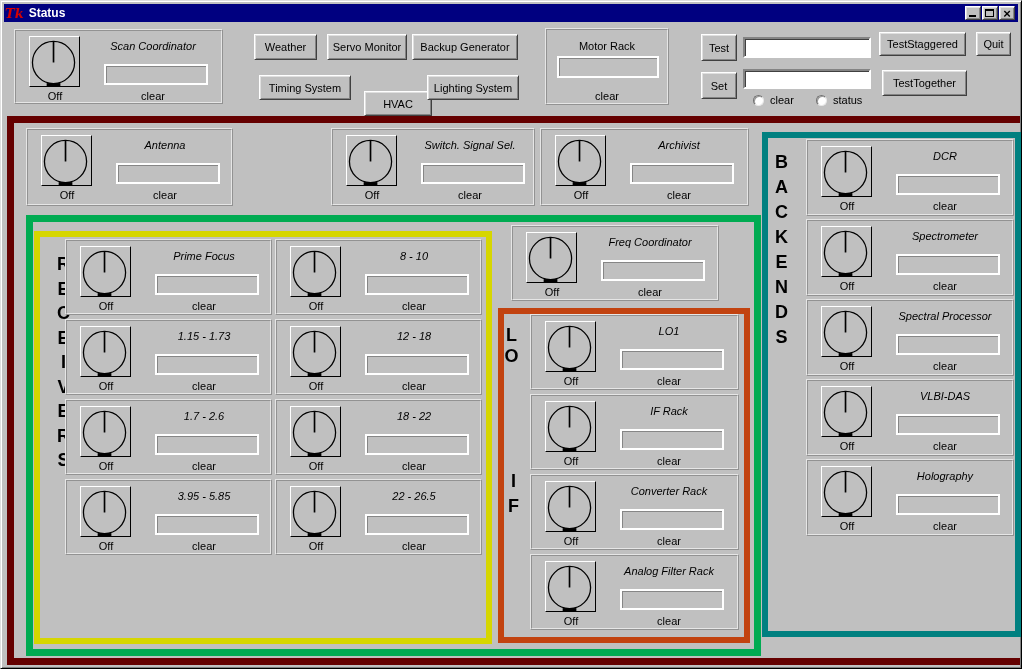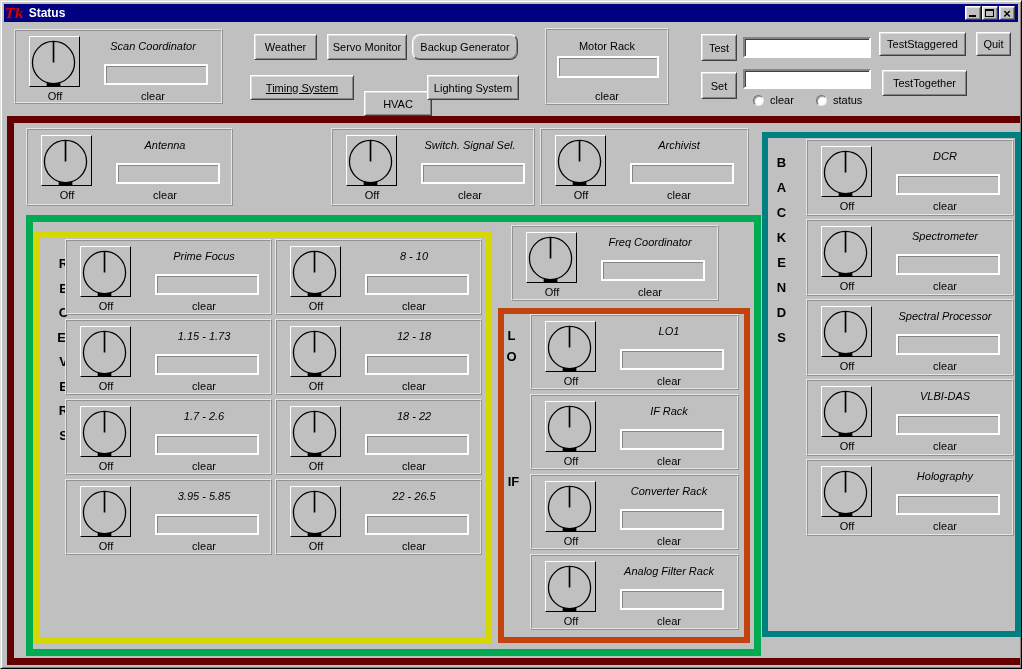--- a/index.html
+++ b/index.html
@@ -31,21 +31,21 @@
   .entry{position:absolute;left:88px;top:33px;width:104px;height:21px;box-sizing:border-box;background:#c0c0c0;
     border:2px solid #fff;box-shadow:inset 1px 1px 0 #868686;overflow:hidden;white-space:nowrap;padding:2px 3px;}
   .clear{position:absolute;left:73px;top:59px;width:128px;text-align:center;}
   .ptitle2{position:absolute;left:0;right:0;top:10px;text-align:center;}
   .entry2{position:absolute;left:10px;top:26px;width:102px;height:22px;box-sizing:border-box;background:#c0c0c0;
     border:2px solid #fff;box-shadow:inset 1px 1px 0 #868686;}
   .clear2{position:absolute;left:0;right:0;top:60px;text-align:center;}
   .wentry{position:absolute;box-sizing:border-box;background:#fff;border:2px solid;border-color:#848484 #fff #fff #848484;
     box-shadow:inset 1px 1px 0 #404040;padding:2px 4px;overflow:hidden;white-space:nowrap;}
   .cbox{position:absolute;box-sizing:border-box;border-style:solid;background:transparent;}
-  .vlabel{position:absolute;font-weight:bold;font-size:13px;width:15px;word-break:break-all;line-height:24.5px;text-align:center;}
+  .vlabel{position:absolute;font-weight:bold;font-size:18px;width:15px;word-break:break-all;line-height:24.5px;text-align:center;}
   .radio-item{position:absolute;display:flex;align-items:center;gap:6px;}
   .rcircle{width:11px;height:11px;border-radius:50%;background:#fff;box-sizing:border-box;
     border:1px solid;border-color:#707070 #e8e8e8 #e8e8e8 #707070;box-shadow:inset 1px 1px 0 #9a9a9a;}
 </style>
 </head>
 <body>
 
 <div class="window">
 
   <div class="titlebar">
@@ -82,22 +82,22 @@
         </svg>
       </div>
     <div class="off">Off</div>
     <div class="ptitle">Scan Coordinator</div>
     <div class="entry"></div>
     <div class="clear">clear</div>
   </div>
 
   <div class="btn" style="left:253px;top:33px;width:63px;height:26px;">Weather</div>
   <div class="btn" style="left:326px;top:33px;width:80px;height:26px;">Servo Monitor</div>
-  <div class="btn" style="left:411px;top:33px;width:106px;height:26px;border-radius:8px;">Backup Generator</div>
-  <div class="btn" style="left:249px;top:74px;width:104px;height:25px;text-decoration:underline;">Timing System</div>
+  <div class="btn" style="left:411px;top:33px;width:106px;height:26px;">Backup Generator</div>
+  <div class="btn" style="left:258px;top:74px;width:92px;height:25px;">Timing System</div>
   <div class="btn" style="left:363px;top:74px;width:68px;height:25px;margin-top:16px;">HVAC</div>
   <div class="btn" style="left:426px;top:74px;width:92px;height:25px;">Lighting System</div>
 
   <div class="panel" style="left:544px;top:27px;width:124px;height:77px;">
     <div class="ptitle2">Motor Rack</div>
     <div class="entry2"></div>
     <div class="clear2">clear</div>
   </div>
 
   <div class="btn" style="left:700px;top:33px;width:36px;height:27px;">Test</div>

